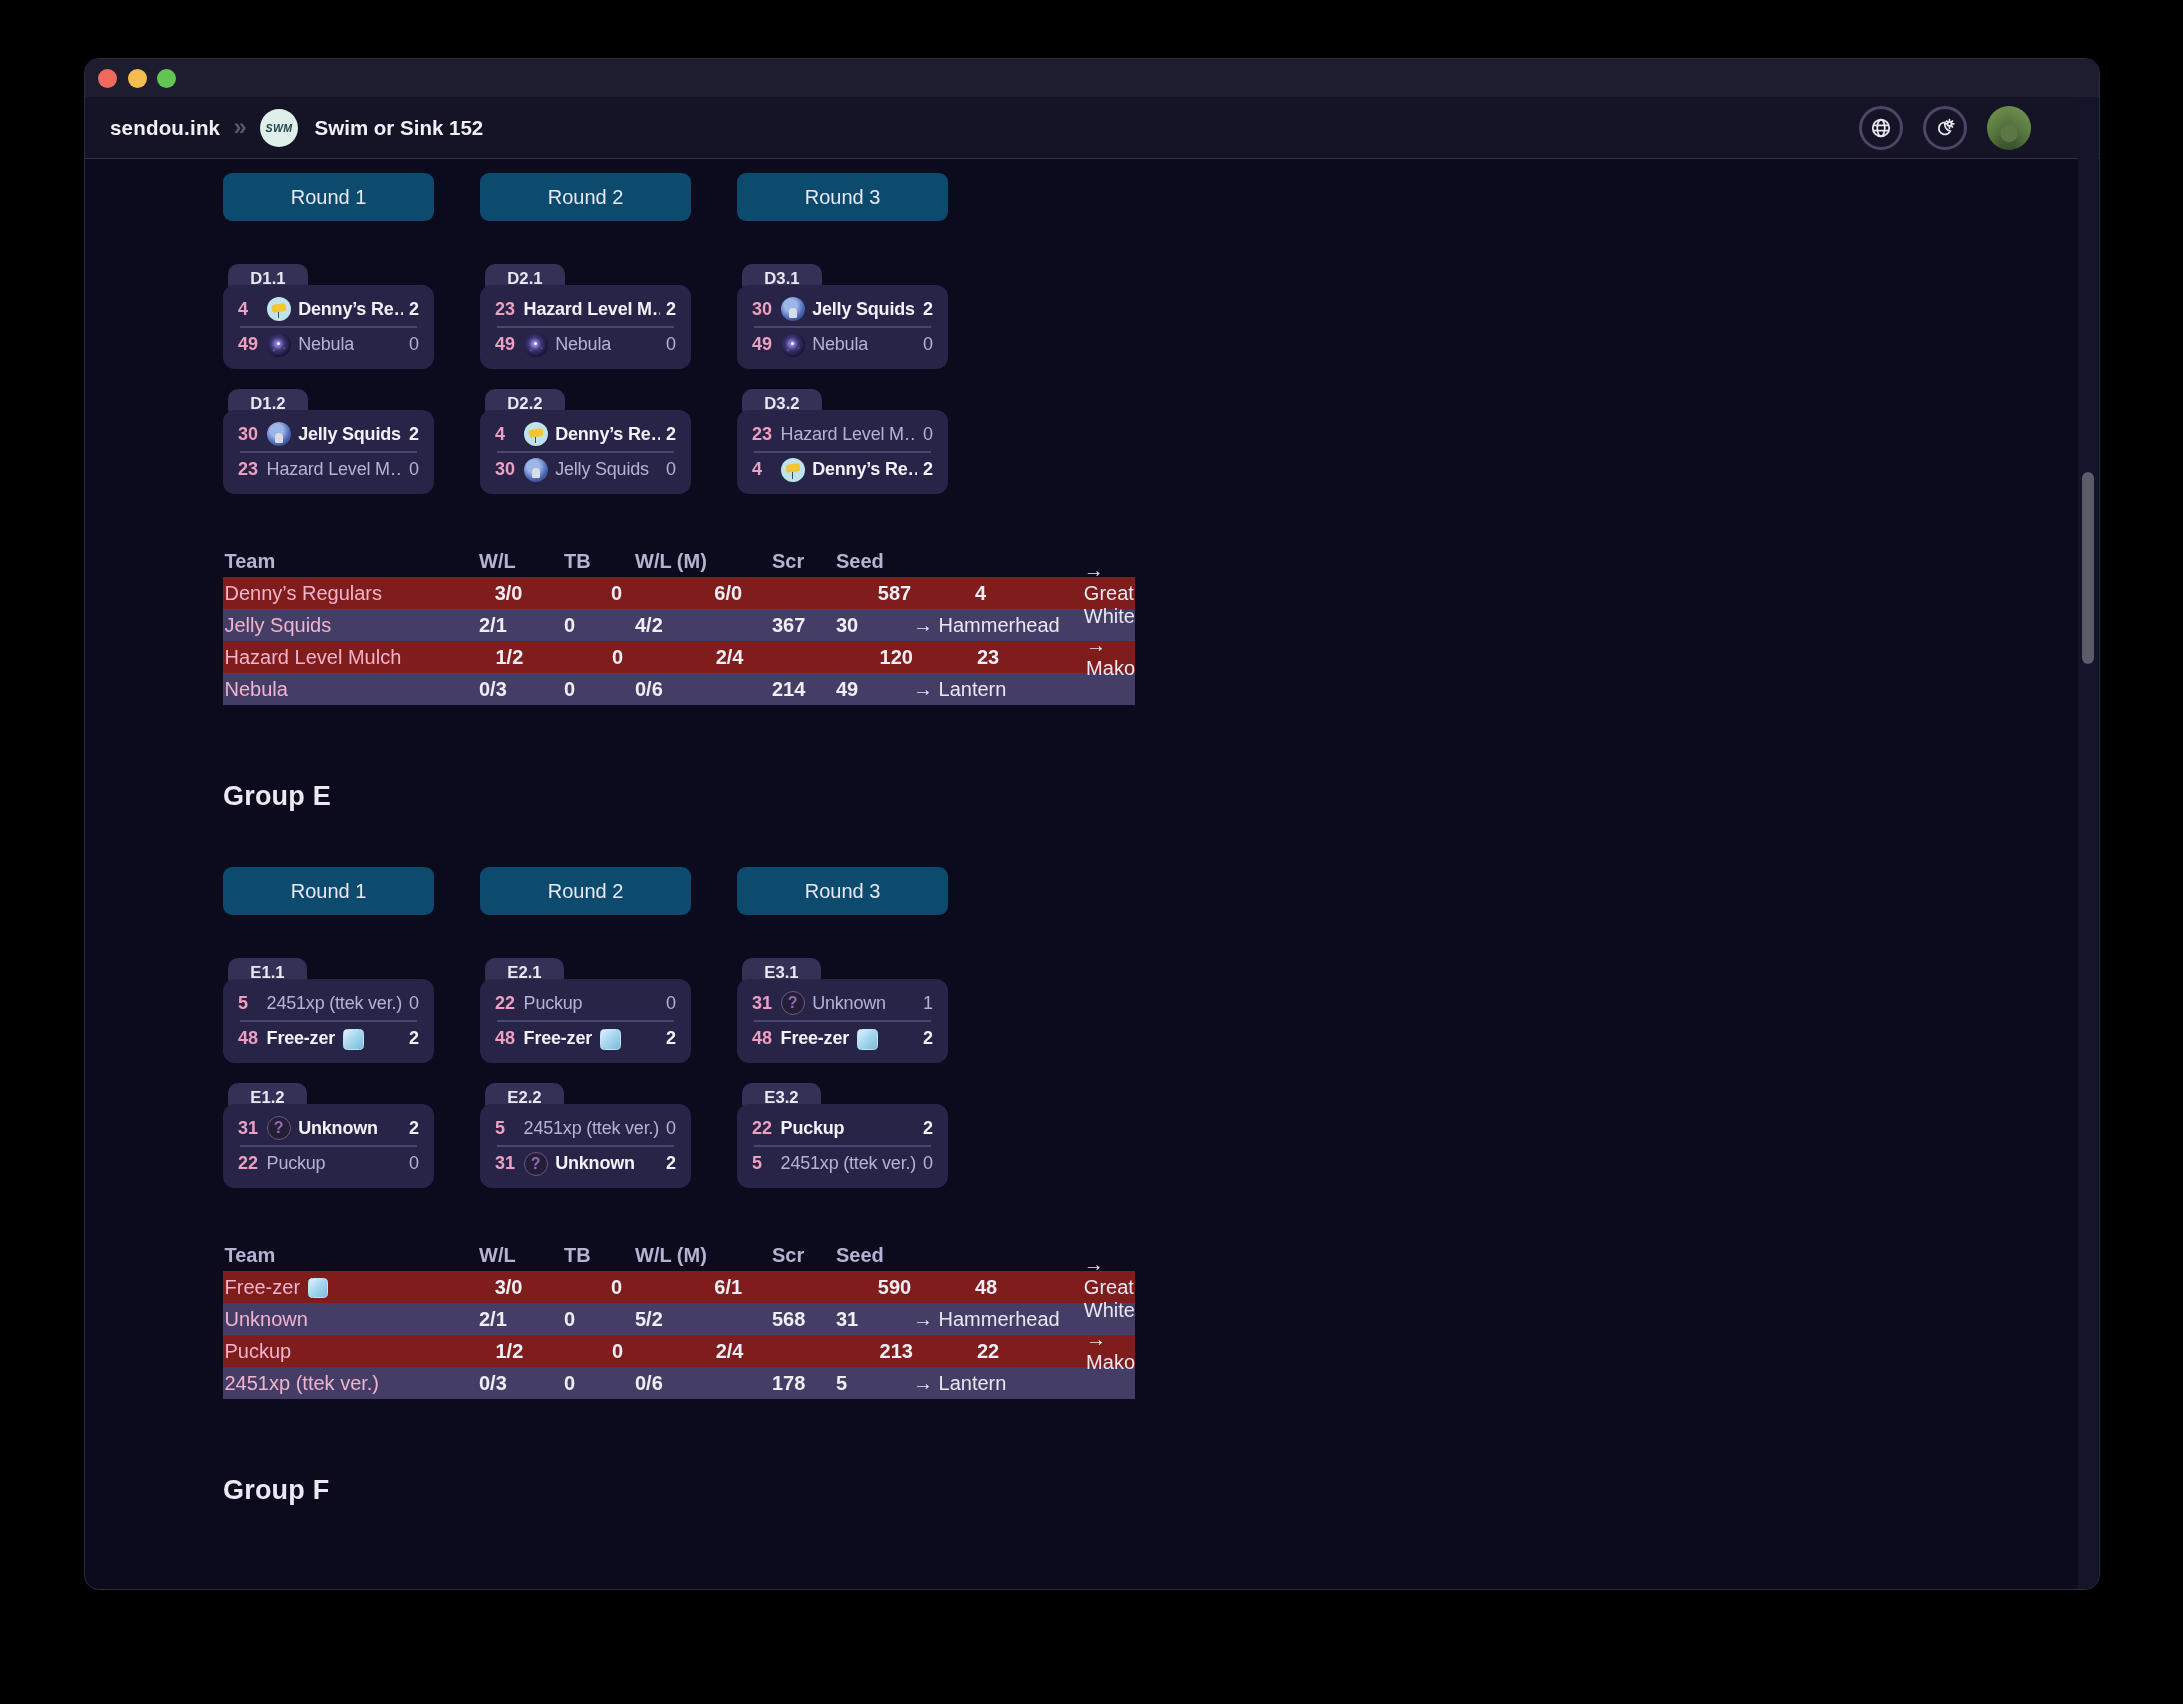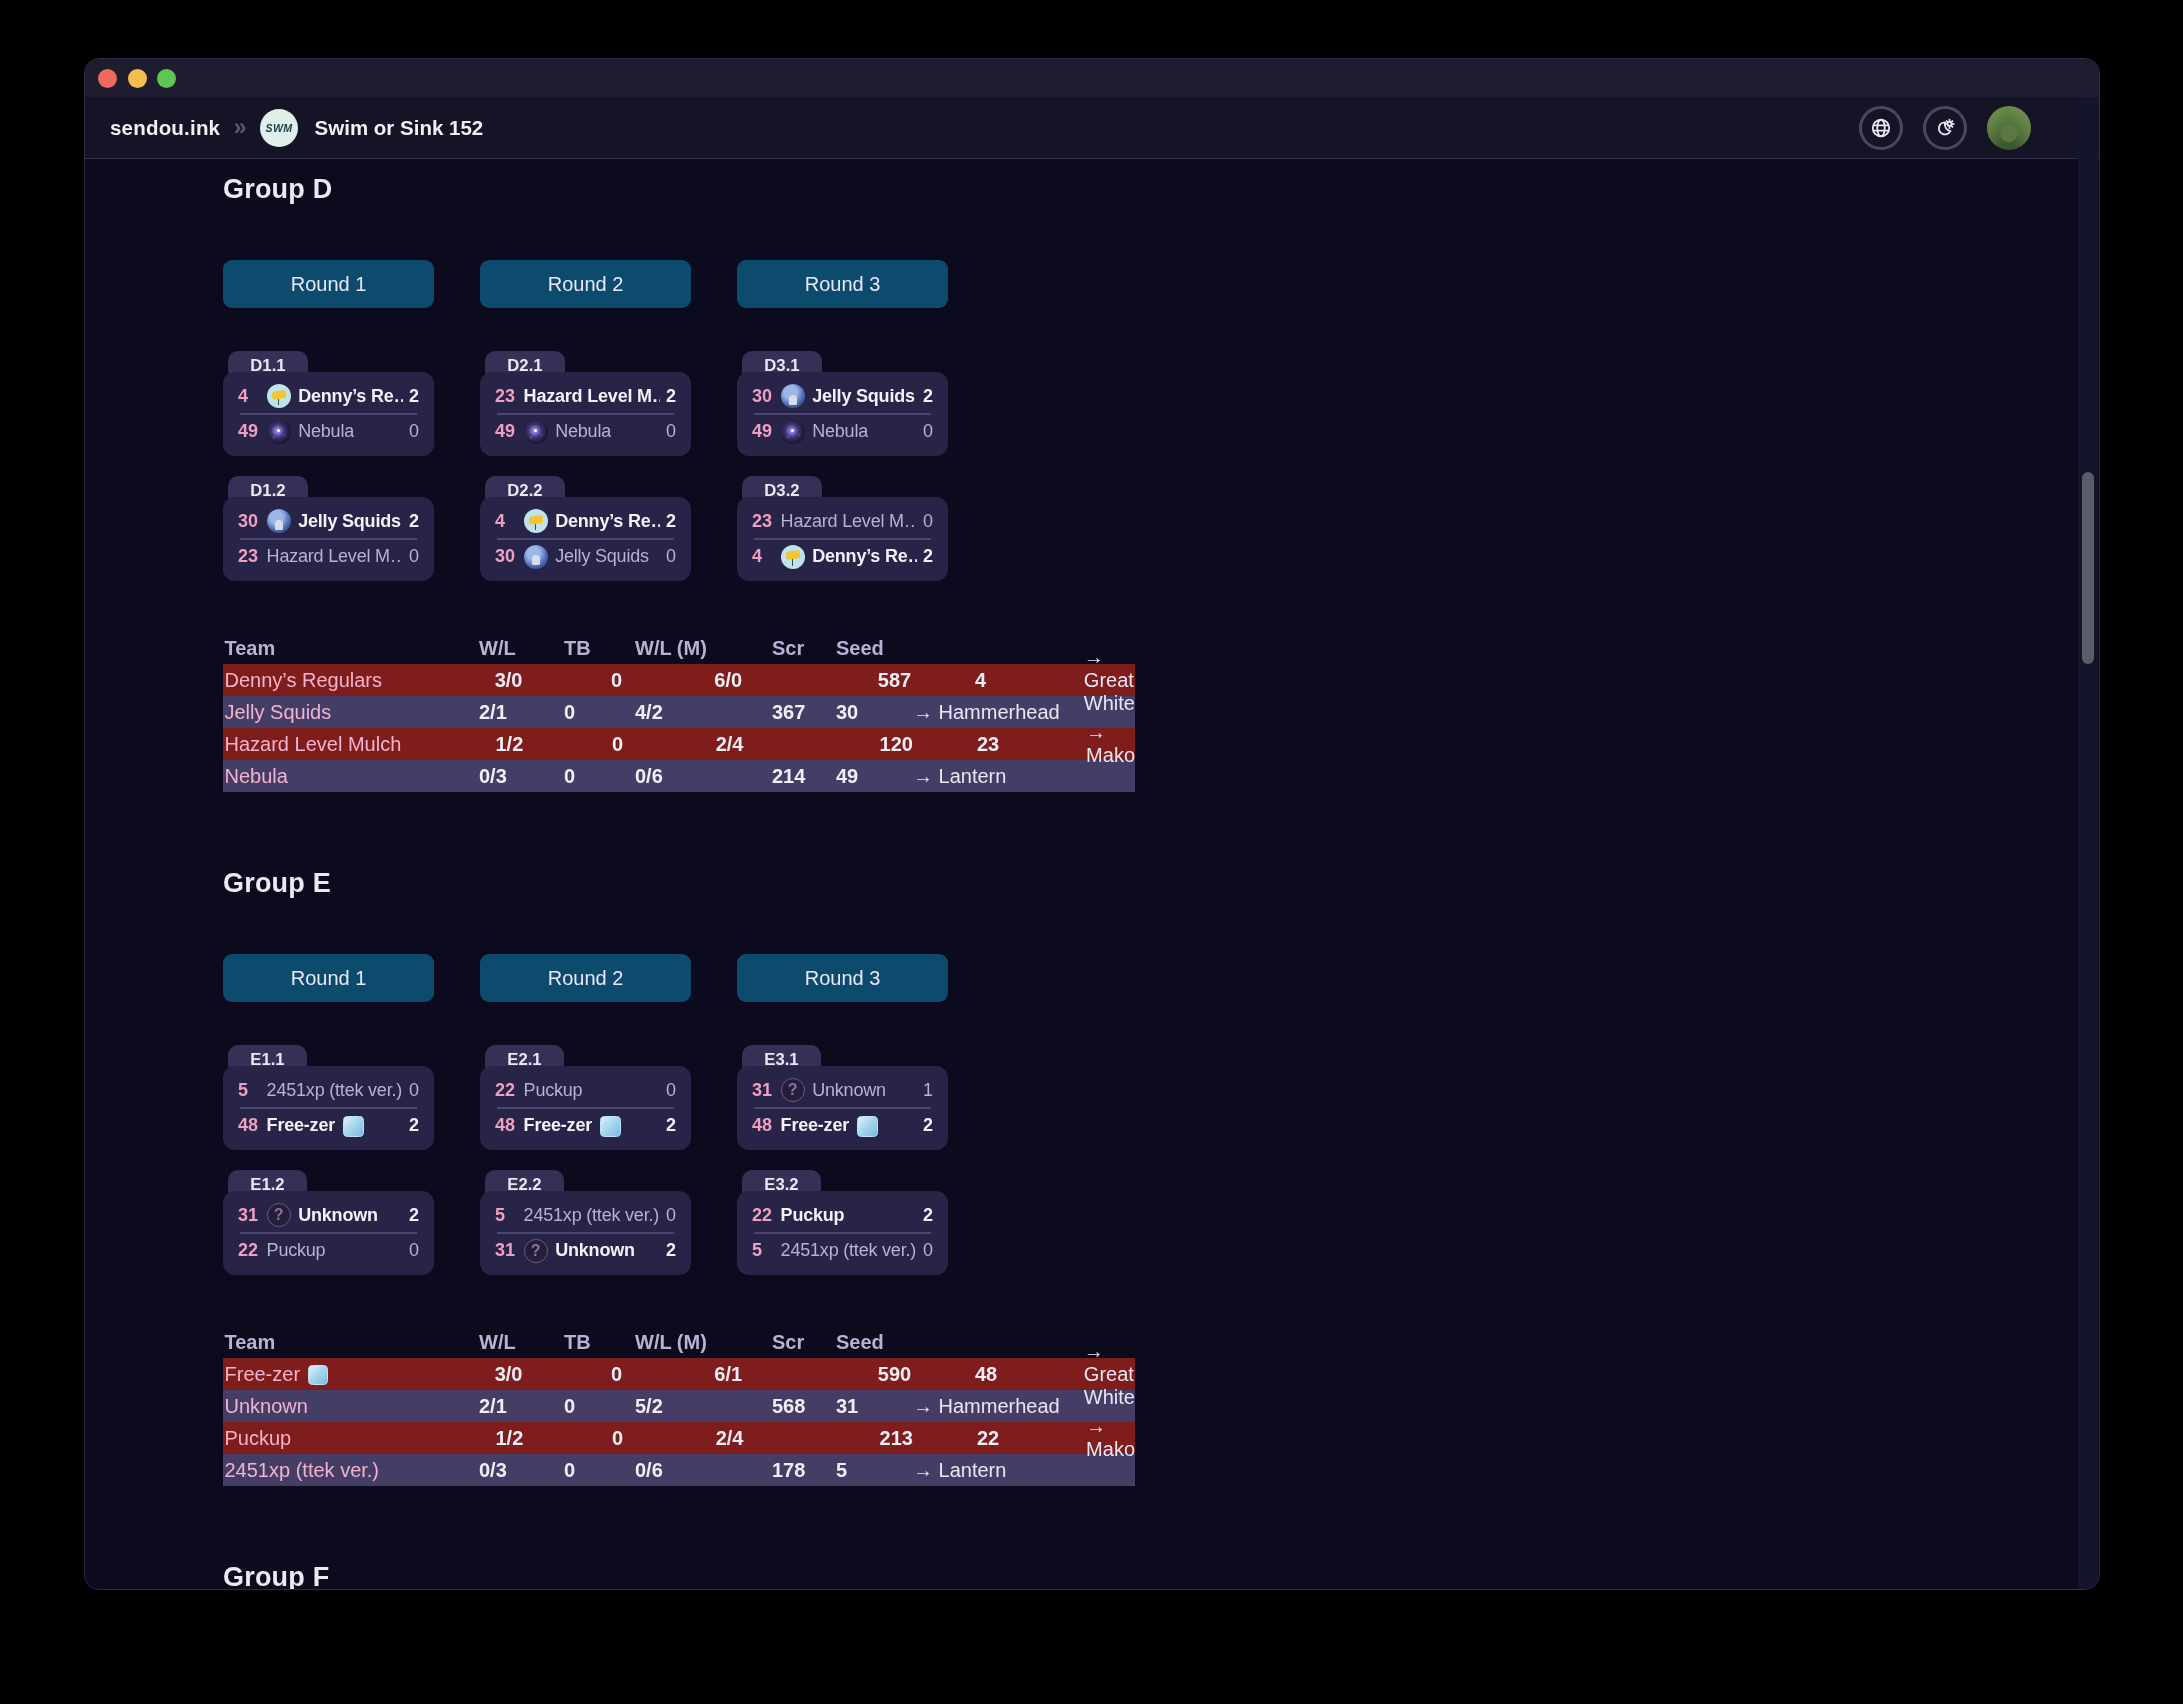--- a/index.html
+++ b/index.html
@@ -132,21 +132,20 @@
           <circle cx="22" cy="10.5" r="2.6"></circle>
           <path d="M22 4.8v1.6M22 14.6v1.6M16.5 10.5h1.6M26 10.5h1.6M18.2 6.7l1.1 1.1M24.8 13.3l1.1 1.1M25.9 6.7l-1.1 1.1"></path>
         </svg>
       </button>
       <button class="useravatar"></button>
     </div>
   </div>
 
   <main class="content" id="groups">
       <section class="group">
-        <h2 class="group-title">Group D</h2>
         <div class="rounds">
           <button class="round-btn">Round 1</button>
           <button class="round-btn">Round 2</button>
           <button class="round-btn">Round 3</button>
         </div>
         <div class="match-grid">
           <div class="match">
             <div class="match-badge">D1.1</div>
             <div class="match-box">
               <div class="team-row w">

